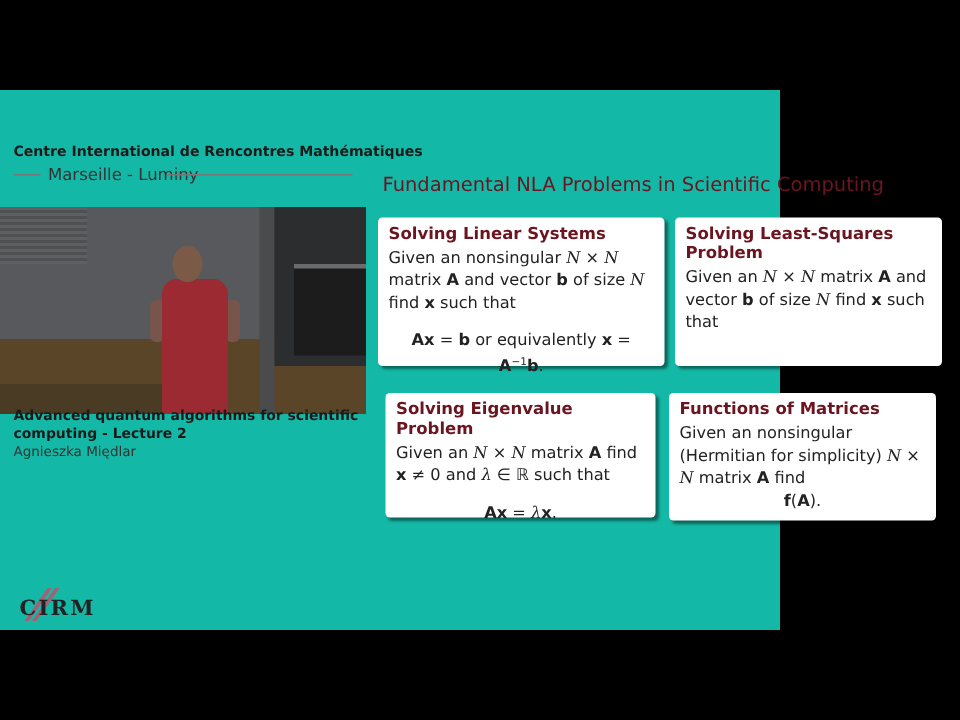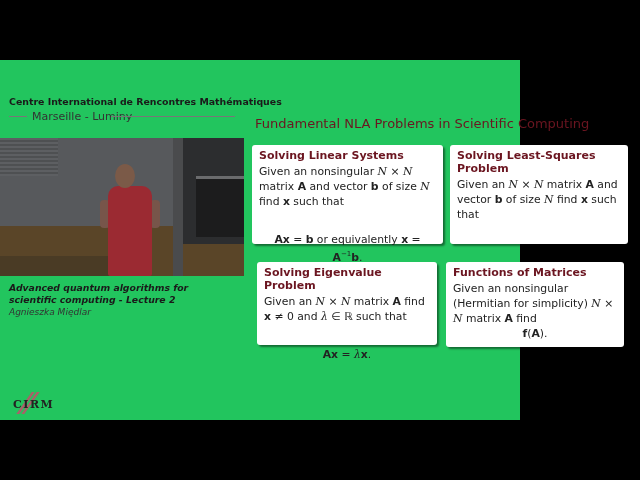--- a/index.html
+++ b/index.html
@@ -1,49 +1,49 @@
 <!DOCTYPE html>
 <html><head>
 <meta charset="utf-8">
 <style>
   html, body { margin:0; padding:0; }
   body { width:640px; height:480px; background:#000; position:relative; overflow:hidden;
          font-family:"DejaVu Sans", sans-serif; }
-  .frame { position:absolute; left:0; top:60px; width:520px; height:360px; background:#22c55e; }
+  .frame { position:absolute; left:0; top:60px; width:520px; height:360px; background:#14b8a6; }
   
   .lp-header { position:absolute; left:0; top:0; width:245px; height:78px; }
   .lp-title { position:absolute; left:9px; top:36px; font-size:9.4px; font-weight:bold; color:#1a1a1a; white-space:nowrap; }
   .lp-sub-row { position:absolute; left:9px; top:50px; width:226px; height:12px; }
   .lp-line { position:absolute; top:6px; height:1px; background:#777; }
   .lp-sub { position:absolute; left:23px; top:0; font-size:11px; color:#333; white-space:nowrap; }
   .video { position:absolute; left:0; top:78px; width:244px; height:138px; background:#3d3e40; overflow:hidden; }
   .v-wall { position:absolute; left:0; top:0; width:180px; height:88px; background:#57595c; }
   .v-blinds { position:absolute; left:0; top:0; width:58px; height:38px;
               background:repeating-linear-gradient(#5d5f62 0 2px, #4e5052 2px 4px); }
   .v-wood { position:absolute; left:0; top:88px; width:244px; height:50px; background:#5a4528; }
   .v-right { position:absolute; left:183px; top:0; width:61px; height:106px; background:#2c2d2f; }
   .v-rightframe { position:absolute; left:196px; top:38px; width:48px; height:58px; background:#1c1c1d; border-top:3px solid #6a6b6d; }
   .v-col { position:absolute; left:173px; top:0; width:10px; height:138px; background:#4a4b4d; }
   .v-desk { position:absolute; left:0; top:118px; width:110px; height:20px; background:#4a3b25; }
   .v-person-head { position:absolute; left:115px; top:26px; width:20px; height:24px; background:#7b5a48; border-radius:50%; }
   .v-person-body { position:absolute; left:108px; top:48px; width:44px; height:90px; background:#9b2a32; border-radius:10px 10px 2px 2px; }
   .v-person-arm { position:absolute; top:62px; width:10px; height:28px; background:#77554a; border-radius:4px; }
-  .lp-talk { position:absolute; left:9px; top:222px; width:230px;font-style:italic; }
+  .lp-talk { position:absolute; left:9px; top:212px; width:230px; }
   .lp-talk-title { font-size:9.3px; font-weight:bold; color:#1a1a1a; line-height:12px; }
   .lp-talk-author { font-size:9px; color:#333; line-height:12px; }
   .logo { position:absolute; left:10px; top:334px; width:40px; height:22px; }
-  .logo-text { position:absolute; left:3px; top:4px; font-family:"DejaVu Serif", serif; font-size:11px; letter-spacing:1.5px; color:#222; font-weight:bold; }
+  .logo-text { position:absolute; left:3px; top:4px; font-family:"DejaVu Serif", serif; font-size:14px; letter-spacing:1.5px; color:#222; font-weight:bold; }
   .logo-slash { position:absolute; top:-2px; width:3px; height:22px; background:#c0506a; transform:skewX(-35deg); opacity:0.85; }
   
   .slide-title { position:absolute; left:255px; top:56px; font-size:13px; font-weight:normal; color:#6b1520; white-space:nowrap; }
   .box { position:absolute; background:#fff; border-radius:3px;
          box-shadow:2px 2px 2px rgba(0,0,0,0.45); font-size:10.8px; color:#222; }
   .box-title { font-weight:bold; color:#6b1520; font-size:11px; line-height:13px; padding:4px 7px 2px 7px; }
   .box-body { padding:0 7px 4px 7px; line-height:15px; }
-  .math-center { text-align:center; margin-top:23px; }
+  .math-center { text-align:center; margin-top:10px; }
   .b { font-weight:bold; }
   .i { font-style:italic; font-family:"DejaVu Serif", serif; }
   sup { font-size:7px; }
 </style>
 </head>
 <body>
 
 <div class="frame">
 
   <div class="lp-header">

